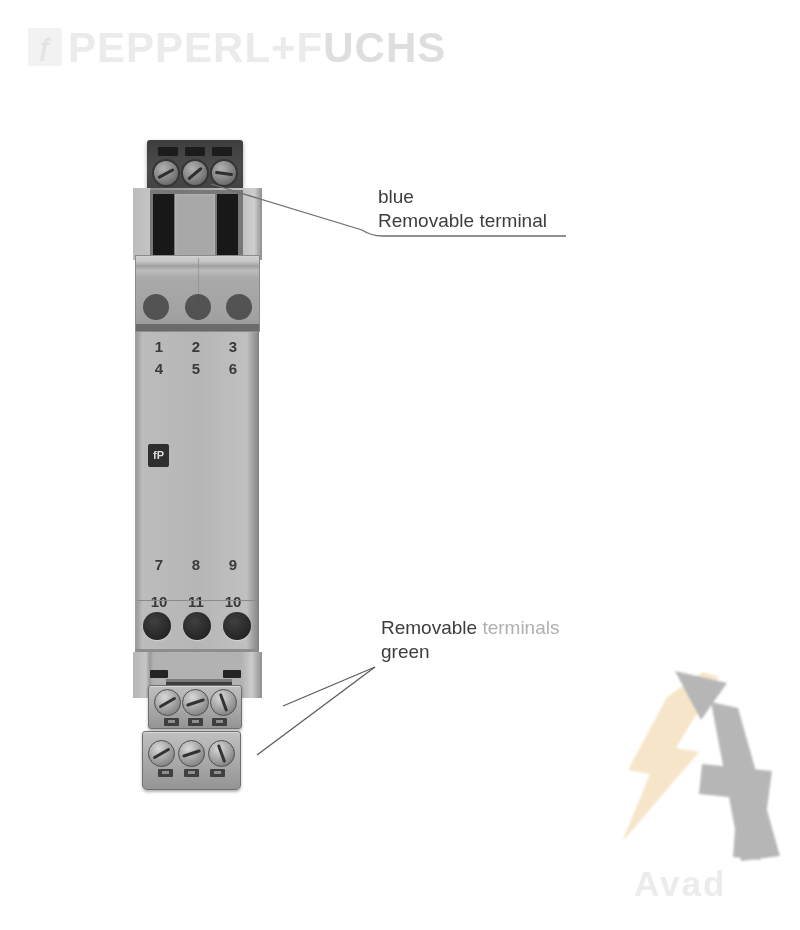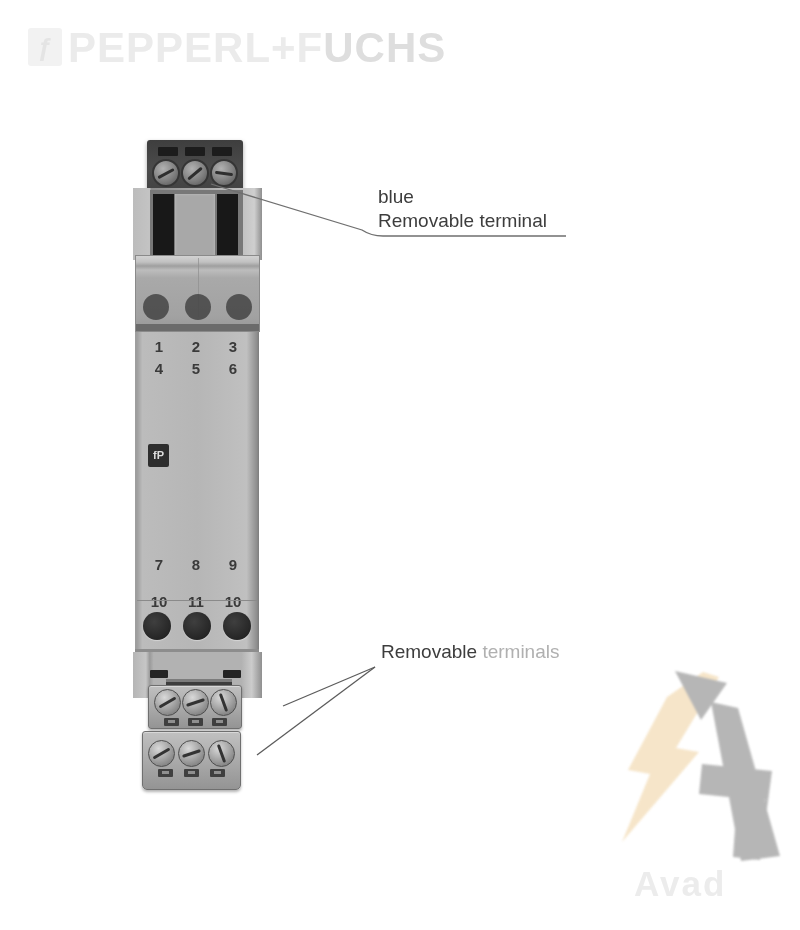--- a/index.html
+++ b/index.html
@@ -95,21 +95,21 @@
   .gscrew:nth-child(2)::after{transform:rotate(-18deg);}
   .gscrew:nth-child(3)::after{transform:rotate(70deg);}
   .grect-row{display:flex;justify-content:space-around;padding:2px 10px 0 10px;}
   .grect{width:15px;height:8px;background:#3f3f3f;border-radius:1px;position:relative;}
   .grect::after{content:"";position:absolute;left:4px;top:2px;width:7px;height:3px;background:#8f8f8f;}
 
   
   .ann{position:absolute;font-size:19px;line-height:24px;color:var(--annotation-text,#3d3d3d);}
   .ann .faded{color:var(--annotation-faded,#b0b0b0);}
   .ann1{left:378px;top:185px;}
-  .ann2{left:381px;top:616px;margin-top:24px;}
+  .ann2{left:381px;top:616px;}
 
   
   .lines{position:absolute;left:0;top:0;width:800px;height:930px;pointer-events:none;}
 
   
   .wm{position:absolute;left:600px;top:652px;width:200px;height:260px;}
   .wm svg{filter:blur(1px);opacity:.8;}
   .wm-text{position:absolute;left:634px;top:864px;font-size:35px;font-weight:bold;
            letter-spacing:2px;color:var(--watermark-text,#ececec);}
 </style>
@@ -217,20 +217,21 @@
     </div>
   </div>
 
   <div class="ann ann1">
     <div>blue</div>
     <div>Removable terminal</div>
   </div>
 
   <div class="ann ann2">
     <div><span>Removable</span><span class="faded"> terminals</span></div>
+    <div>green</div>
   </div>
 
   <svg class="lines" viewBox="0 0 800 930">
     <defs>
       <linearGradient id="fadeg" x1="0" y1="0" x2="1" y2="0">
         <stop offset="0" stop-color="#8a8a8a"></stop>
           <stop offset="1" stop-color="#e2e2e2"></stop>
       </linearGradient>
     </defs>
     <path d="M211,184 L362,230 Q371,236 383,236 L566,236" fill="none" stroke="#6f6f6f" stroke-width="1.3"></path>

